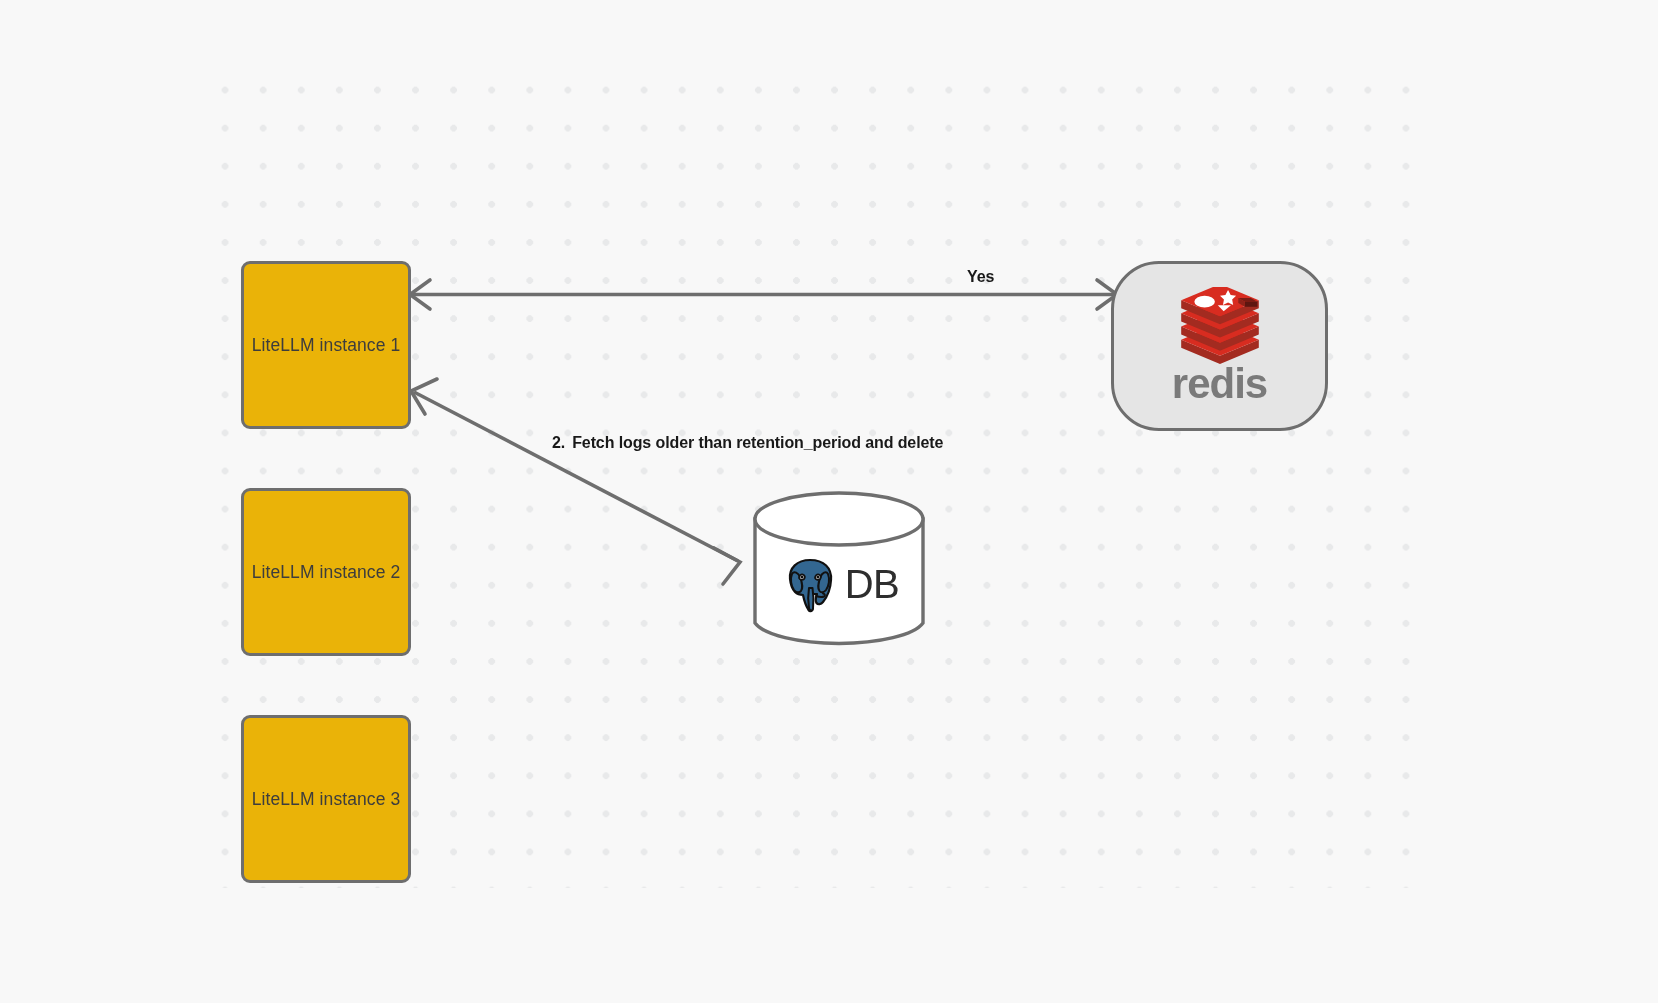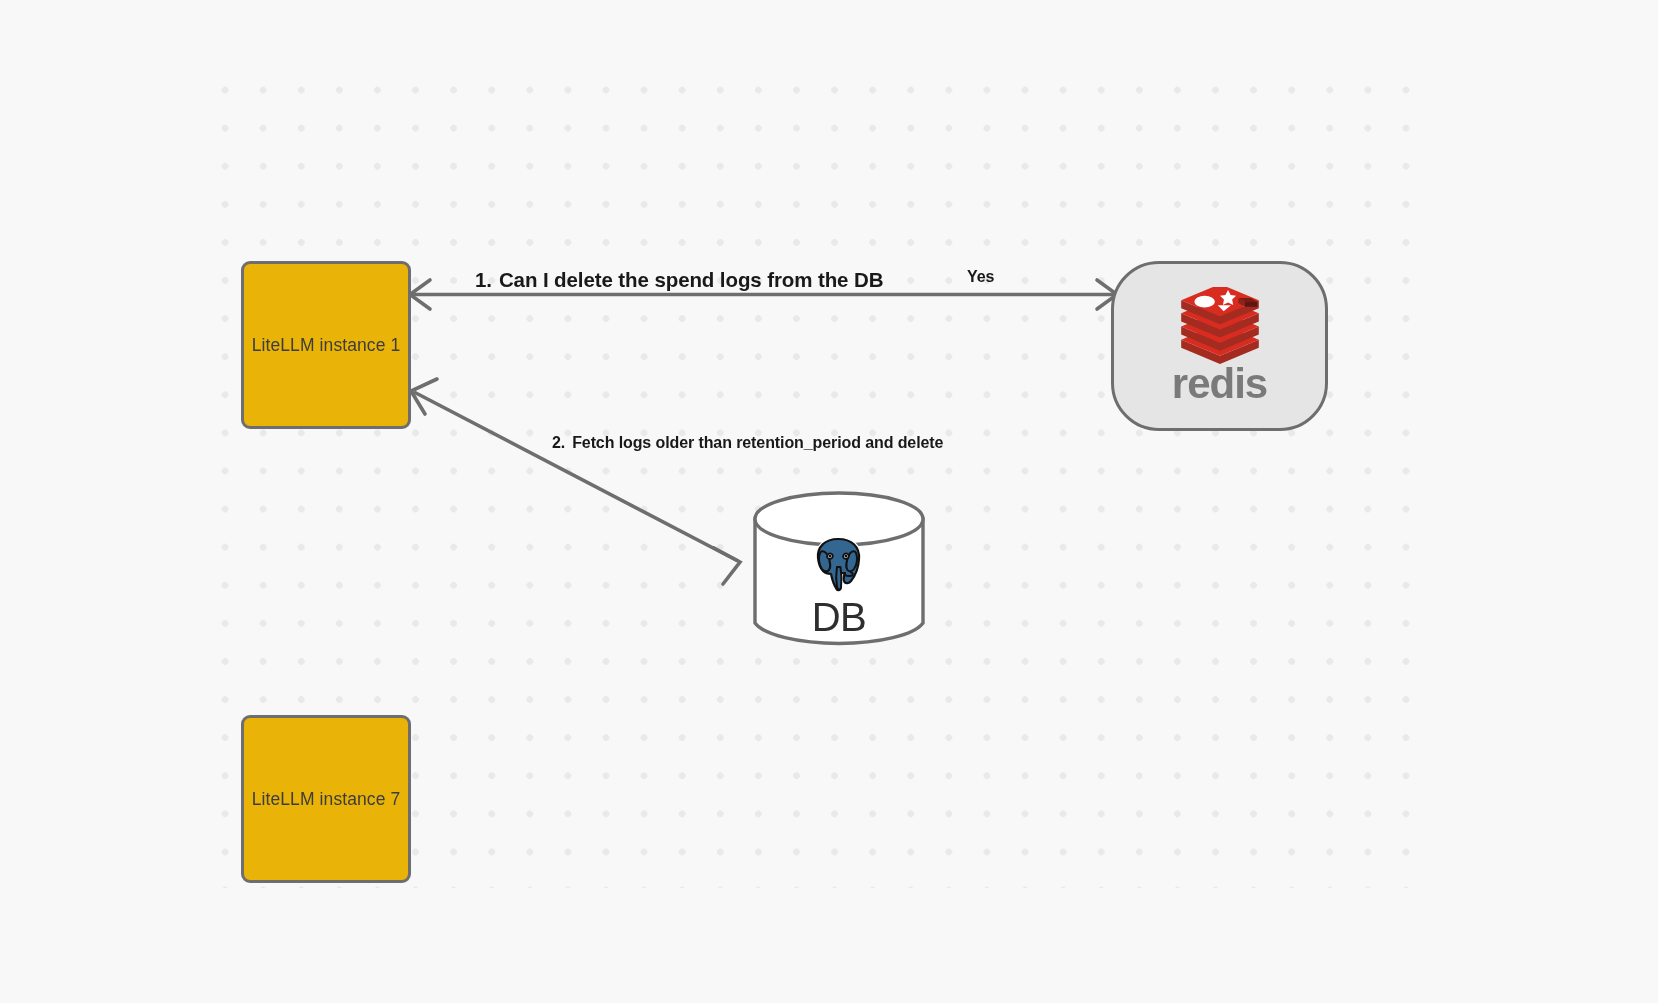--- a/index.html
+++ b/index.html
@@ -96,21 +96,20 @@
     left: 0;
     top: 0;
     width: 172px;
     height: 156px;
     display: flex;
     align-items: center;
     justify-content: center;
     gap: 2px;
     padding-top: 26px;
     box-sizing: border-box;
-    flex-direction: column;
   }
   #db-text {
     font-size: 40px;
     font-weight: 400;
     color: #2e2e2e;
     font-family: "Liberation Sans", sans-serif;
     letter-spacing: -0.5px;
     line-height: 1;
   }
 
@@ -168,23 +167,26 @@
     <g>
       <path d="M 755 519 L 755 623 A 86 26 0 0 0 923 623 L 923 519 Z" fill="#ffffff" stroke="#6e6e6e" stroke-width="3.4"></path>
       <ellipse cx="839" cy="519" rx="84" ry="26" fill="#ffffff" stroke="#6e6e6e" stroke-width="3.4"></ellipse>
     </g>
   </svg>
 
   <div class="node-box" id="node-litellm-1">
     <span class="node-box-label">LiteLLM instance 1</span>
   </div>
 
+  <div class="node-box" id="node-litellm-2">
+    <span class="node-box-label">LiteLLM instance 2</span>
+  </div>
 
   <div class="node-box" id="node-litellm-3">
-    <span class="node-box-label">LiteLLM instance 7</span>
+    <span class="node-box-label">LiteLLM instance 3</span>
   </div>
 
   <div id="node-redis">
     <div id="redis-logo-wrap">
       <svg width="122" height="112" viewBox="0 0 122 112" xmlns="http://www.w3.org/2000/svg">
 
         <g>
           <path d="M8 72 L61 94 L114 72 L114 83 L61 105 L8 83 Z" fill="#a32b20"></path>
           <path d="M8 72 L61 50 L114 72 L61 94 Z" fill="#d82c20"></path>
         </g>
@@ -247,23 +249,20 @@
           <path d="M36 26 C36 23.5 38 22 40 22.6 C42 23.2 42.5 25.5 41 27 C39.5 28.4 36.8 28 36 26 Z" fill="#ffffff" stroke="#111111" stroke-width="1.8"></path>
           <circle cx="39" cy="25" r="1.6" fill="#111111" stroke="none"></circle>
 
           <path d="M37 44 C40 45 43 45.5 45 44.5 C46.5 43.7 46 41.8 44 41.5" fill="none" stroke="#111111" stroke-width="2"></path>
         </g>
       </svg>
       <span id="db-text">DB</span>
     </div>
   </div>
 
-  <div class="edge-label" id="label-step1">
-    <span class="step-num">1.</span><span>Can I delete the spend logs from the DB</span>
-  </div>
 
   <div class="edge-label" id="label-yes">
     <span>Yes</span>
   </div>
 
   <div class="edge-label" id="label-step2">
     <span class="step-num">2.</span><span>Fetch logs older than retention_period and delete</span>
   </div>
 
 </div>

